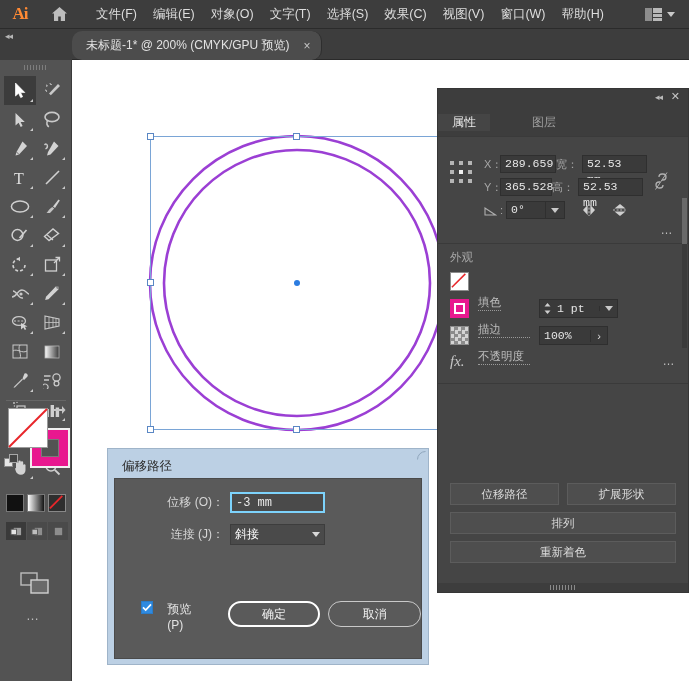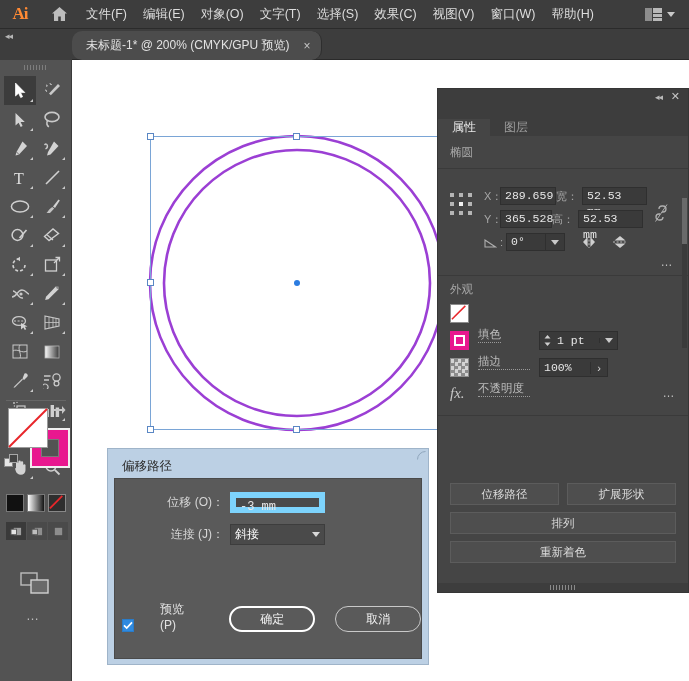--- a/index.html
+++ b/index.html
@@ -12,21 +12,21 @@
   }
   #app{position:relative;width:689px;height:681px;}
 
   
   .menubar{position:absolute;left:0;top:0;width:689px;height:29px;background:#3d3d3d;
            display:flex;align-items:center;border-bottom:1px solid #2b2b2b;}
   .ai-logo{width:40px;height:29px;display:flex;align-items:center;justify-content:center;
            color:#ff8a34;font-weight:bold;font-size:17px;font-family:"Liberation Serif",serif;
            letter-spacing:-1px;}
   .home-icon{width:38px;height:29px;display:flex;align-items:center;justify-content:center;}
-  .menu-items{display:flex;align-items:center;}
+  .menu-items{display:flex;align-items:center;margin-left:10px;}
   .menu-item{padding:0 8px;height:29px;line-height:29px;font-size:12.5px;color:#ddd;cursor:default;white-space:nowrap;}
   .ws-switch{position:absolute;right:8px;top:0;height:29px;display:flex;align-items:center;gap:5px;padding:0 6px;}
   .ws-grid{width:17px;height:13px;position:relative;}
   .ws-grid .c{position:absolute;background:#b9b9b9;}
   .chev{width:0;height:0;border-left:4.5px solid transparent;border-right:4.5px solid transparent;border-top:5px solid #c9c9c9;}
 
   
   .tabbar{position:absolute;left:0;top:29px;width:689px;height:31px;background:#3d3d3d;border-bottom:1px solid #2a2a2a;}
   .lefttab-stub{position:absolute;left:0;top:0;width:72px;height:31px;background:#3d3d3d;}
   .collapse-arrows{position:absolute;left:5px;top:2px;font-size:9px;color:#b5b5b5;letter-spacing:-1px;}
@@ -75,21 +75,21 @@
   .art{position:absolute;left:0;top:0;width:617px;height:621px;}
   .sel-box{position:absolute;border:1px solid #7aa5d6;}
   .handle{position:absolute;width:7px;height:7px;background:#fff;border:1px solid #5a87c4;}
   .center-dot{position:absolute;width:6px;height:6px;border-radius:50%;background:#2b7ce0;}
 
   
   .rpanel{position:absolute;left:437px;top:88px;width:252px;height:505px;background:#454545;border:1px solid #363636;}
   .rp-top{position:relative;height:20px;background:#3d3d3d;}
   .rp-top .dd{position:absolute;right:26px;top:3px;font-size:9px;color:#b9b9b9;letter-spacing:-1px;}
   .rp-top .xx{position:absolute;right:8px;top:2px;font-size:11px;color:#c7c7c7;line-height:1;cursor:pointer;}
-  .rp-tabs{display:flex;height:27px;background:#3d3d3d;align-items:flex-end;}
+  .rp-tabs{display:flex;height:27px;background:#3d3d3d;align-items:center;gap:28px;}
   .rp-tab{padding:0 14px;display:flex;align-items:center;font-size:12px;color:#9d9d9d;cursor:pointer;}
   .rp-tab.active{background:#454545;color:#eaeaea;}
   .rp-body{position:relative;height:456px;}
 
   .sec-label{font-size:11.5px;color:#a6a6a6;}
   .hr{height:1px;background:#3a3a3a;}
 
   .obj-name{padding:9px 12px 8px 12px;font-size:11.5px;color:#a8a8a8;}
   .xsec{padding:9px 12px 0 12px;}
 
@@ -119,26 +119,26 @@
   .dots{color:#c0c0c0;font-size:12px;letter-spacing:1.5px;}
 
   
   .dlg{position:absolute;left:107px;top:448px;width:322px;height:217px;
        background:#bcd0e4;border:1px solid #9fb4c9;padding:6px;}
   .dlg-title{height:23px;display:flex;align-items:center;padding-left:8px;
              font-size:12.5px;color:#2b2b2b;}
   .dlg-body{position:relative;height:181px;background:#5a5a5a;border:1px solid #4a4a4a;}
   .drow{display:flex;align-items:center;height:22px;margin-bottom:10px;}
   .dlbl{width:115px;text-align:right;font-size:12px;color:#d6d6d6;padding-right:6px;white-space:nowrap;}
-  .dfield{width:95px;height:21px;background:#4a4a4a;border:6px solid #7dd3fc;color:#e8e8e8;
+  .dfield{width:95px;height:21px;background:#4a4a4a;border:2px solid #7dd3fc;color:#e8e8e8;
           font-size:12px;line-height:19px;padding:0 4px;font-family:"Liberation Mono","DejaVu Sans Mono",monospace;}
   .dselect{width:95px;height:21px;background:#4a4a4a;border:1px solid #3d3d3d;color:#fff;
            font-size:12px;line-height:19px;padding:0 4px;display:flex;align-items:center;justify-content:space-between;}
   .dselect .cv{width:0;height:0;border-left:4px solid transparent;border-right:4px solid transparent;border-top:5px solid #d8d8d8;}
-  .dbtns{position:absolute;left:0;bottom:26px;width:100%;display:flex;align-items:flex-end;padding-left:7px;gap:20px;}
+  .dbtns{position:absolute;left:0;bottom:26px;width:100%;display:flex;align-items:flex-start;padding-left:26px;gap:8px;}
   .cbx{width:13px;height:13px;background:#2f8ae0;border:1px solid #2a7cc9;display:flex;align-items:center;justify-content:center;}
   .cbx svg{display:block;}
   .prev-lbl{font-size:12px;color:#e2e2e2;margin-left:6px;margin-right:12px;}
   .rbtn{width:99px;height:26px;border-radius:13px;display:flex;align-items:center;justify-content:center;
         font-size:12px;color:#f2f2f2;border:1px solid #c9c9c9;cursor:pointer;}
   .rbtn.primary{border:2px solid #fff;}
   .dlg-grip{position:absolute;right:2px;top:2px;width:9px;height:9px;}
 </style>
 </head>
 <body>
@@ -480,21 +480,20 @@
       <span class="xx">✕</span>
     </div>
 
     <div class="rp-tabs">
       <div class="rp-tab active">属性</div>
       <div class="rp-tab">图层</div>
     </div>
 
     <div class="rp-body">
 
-      <div class="obj-name">椭圆</div>
       <div class="hr"></div>
 
       <div class="xsec">
 
         <div style="display:flex;align-items:flex-start;margin-top:9px;">
           <div style="width:34px;padding-top:6px;">
             <div class="ref-grid">
               <i style="left:0;top:0"></i>
                 <i style="left:9px;top:0"></i>
                 <i style="left:18px;top:0"></i>

